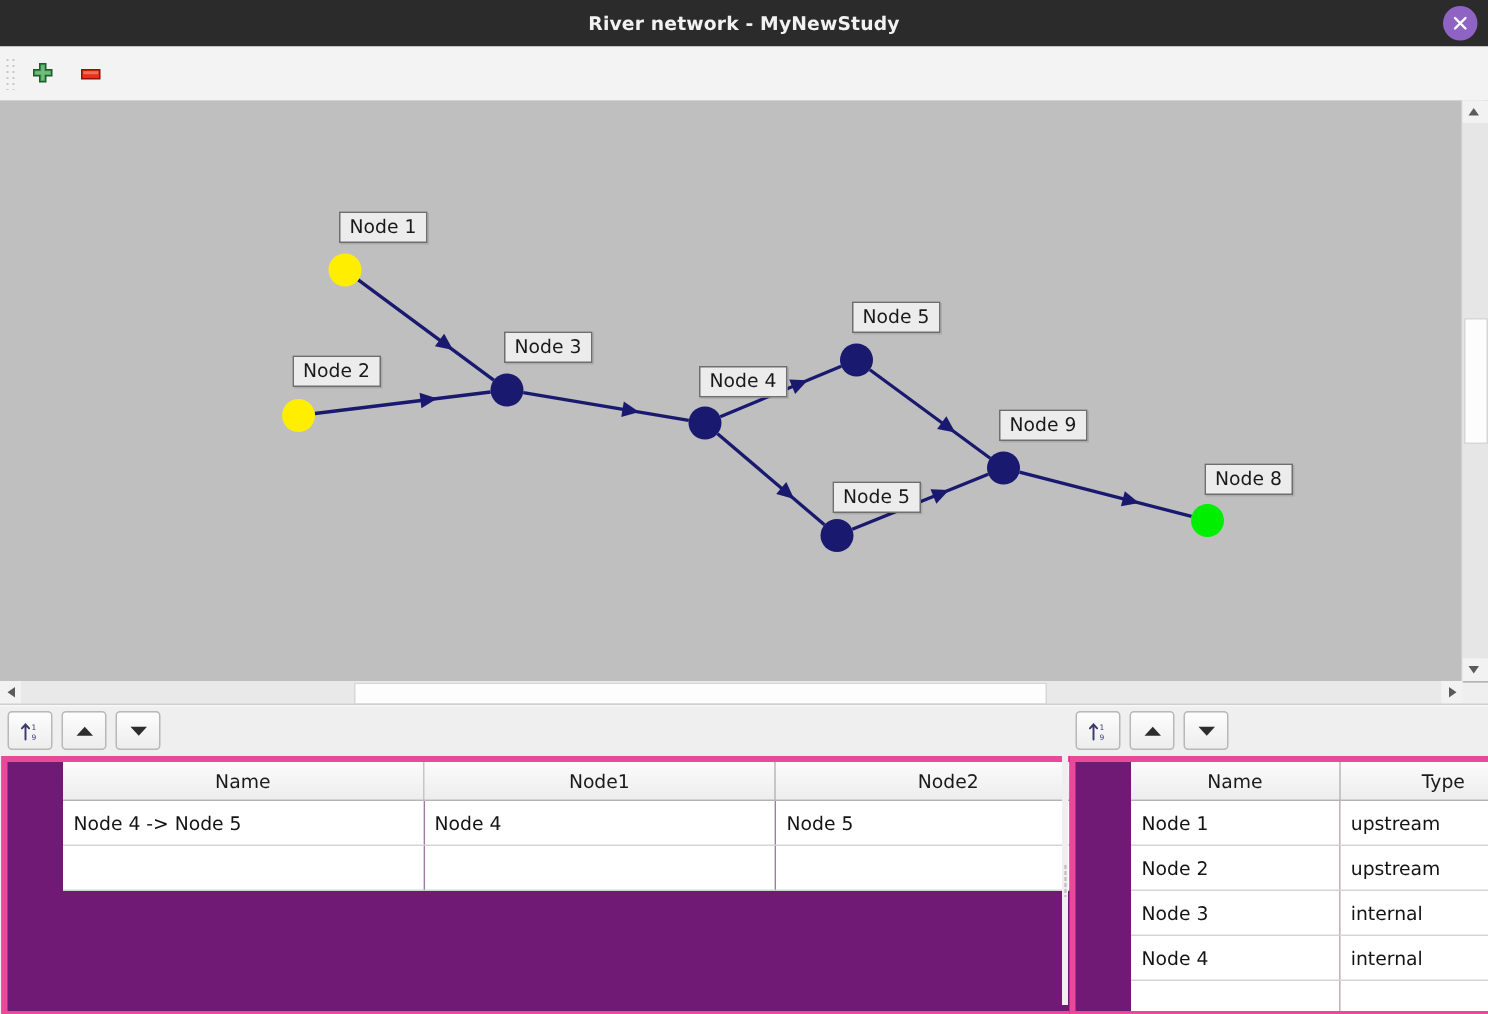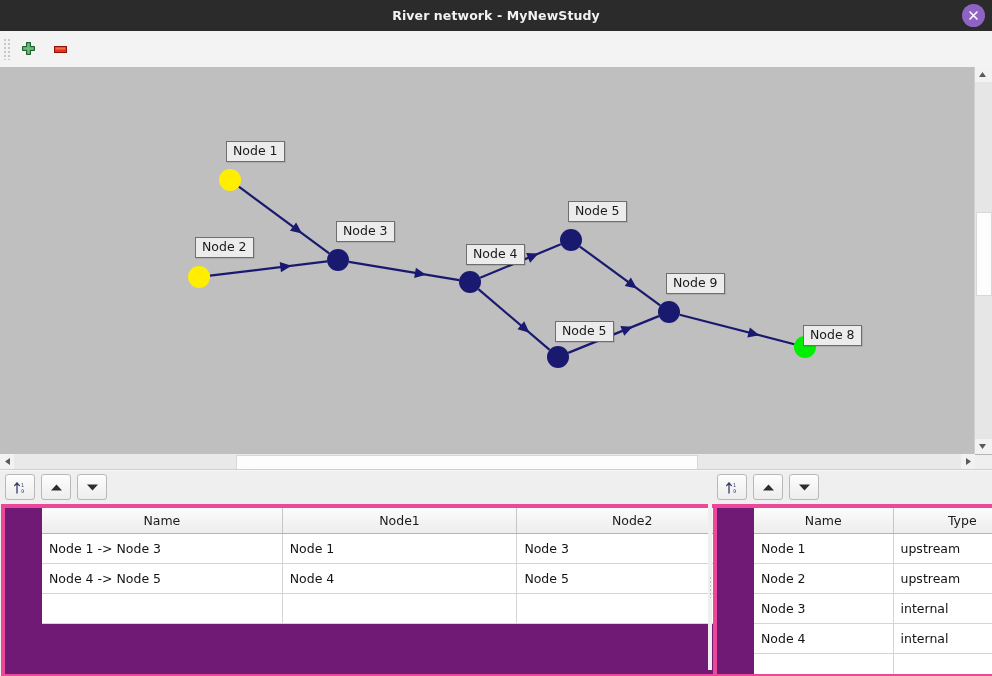--- a/index.html
+++ b/index.html
@@ -281,21 +281,21 @@
         </g>
     </svg>
     <div id="label-layer">
         <div class="nodelabel" style="left: 226px; top: 74px;">Node 1</div>
         <div class="nodelabel" style="left: 195px; top: 170px;">Node 2</div>
         <div class="nodelabel" style="left: 336px; top: 154px;">Node 3</div>
         <div class="nodelabel" style="left: 466px; top: 177px;">Node 4</div>
         <div class="nodelabel" style="left: 568px; top: 134px;">Node 5</div>
         <div class="nodelabel" style="left: 555px; top: 254px;">Node 5</div>
         <div class="nodelabel" style="left: 666px; top: 206px;">Node 9</div>
-        <div class="nodelabel" style="left: 803px; top: 242px; margin-top: 16px;">Node 8</div>
+        <div class="nodelabel" style="left: 803px; top: 242px;">Node 8</div>
       </div>
   </div>
 
   <div class="vscroll">
     <div class="sb-arrow" style="top:0;left:0;">
       <svg width="9" height="7" viewBox="0 0 9 7">
         <path d="M4.5 1 L8 6 L1 6 z" fill="#5a5a5a"></path>
       </svg>
     </div>
     <div class="sb-track" style="top:15px;left:0;width:17px;height:357px;"></div>
@@ -352,25 +352,20 @@
       <div class="tablebox left">
         <table class="grid" id="branches-table">
           <thead>
               <tr id="branches-head">
                 <th style="width: 235px;">Name</th>
                 <th style="width: 229px;">Node1</th>
                 <th style="width: 225px;">Node2</th>
               </tr>
             </thead>
           <tbody id="branches-body">
-              <tr>
-                <td>Node 1 -&gt; Node 3</td>
-                <td>Node 1</td>
-                <td>Node 3</td>
-              </tr>
               <tr>
                 <td>Node 4 -&gt; Node 5</td>
                 <td>Node 4</td>
                 <td>Node 5</td>
               </tr>
               <tr>
                 <td></td>
                 <td></td>
                 <td></td>
               </tr>

